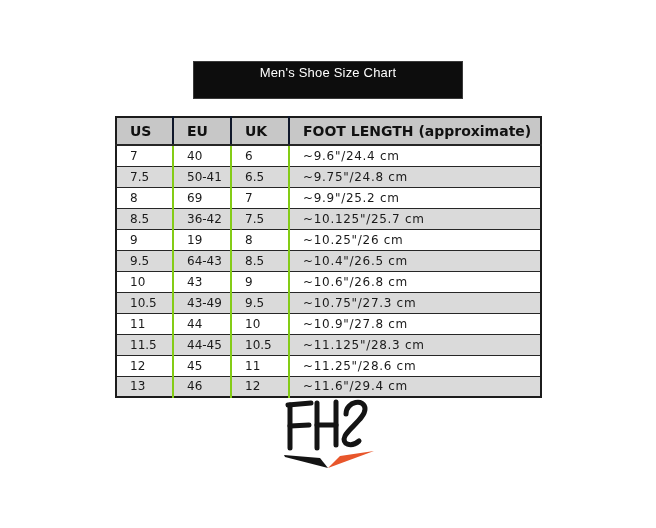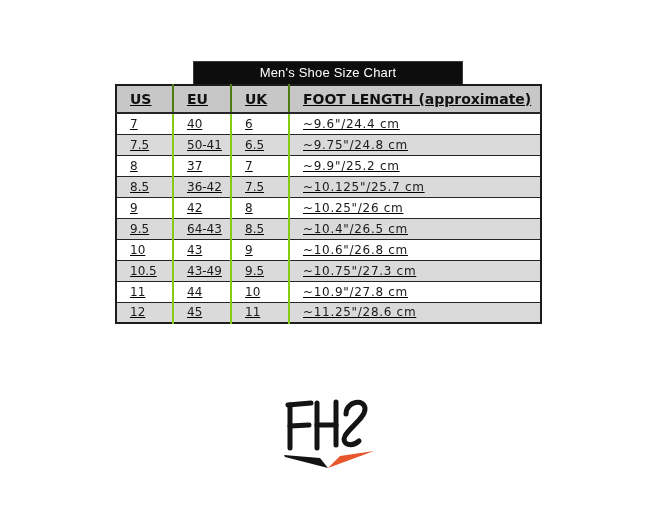--- a/index.html
+++ b/index.html
@@ -29,42 +29,41 @@
     border: 1px solid #3a3a3a;
     color: #ffffff;
     font-size: 13px;
     line-height: 21px;
     text-align: center;
     letter-spacing: 0.2px;
     box-sizing: border-box;
   }
   table.size-table {
     position: absolute;
-    top: 84px;
+    top: 116px;
     left: 115px;
     width: 425px;
     border-collapse: collapse;
     table-layout: fixed;
     border: 2px solid #1c1c1c;
     font-family: "DejaVu Sans", sans-serif;
-    text-decoration: underline;
   }
   table.size-table col.c-us { width: 57px; }
   table.size-table col.c-eu { width: 58px; }
   table.size-table col.c-uk { width: 58px; }
   table.size-table col.c-len { width: 252px; }
   table.size-table th {
     height: 28px;
     background: #c7c7c7;
     font-size: 14px;
     font-weight: bold;
     color: #111111;
     text-align: left;
     padding: 0 0 0 13px;
-    border-left: 2px solid #4d7c0f;
+    border-left: 2px solid #0f172a;
     border-bottom: 2px solid #262626;
     box-sizing: border-box;
     white-space: nowrap;
     overflow: hidden;
   }
   table.size-table th:first-child { border-left: none; }
   table.size-table td {
     height: 21px;
     font-size: 12px;
     color: #1a1a1a;
@@ -119,33 +118,33 @@
           <td class="len">~9.6"/24.4 cm</td>
         </tr>
         <tr>
           <td>7.5</td>
           <td>50-41</td>
           <td>6.5</td>
           <td class="len">~9.75"/24.8 cm</td>
         </tr>
         <tr>
           <td>8</td>
-          <td>37</td>
+          <td>69</td>
           <td>7</td>
           <td class="len">~9.9"/25.2 cm</td>
         </tr>
         <tr>
           <td>8.5</td>
           <td>36-42</td>
           <td>7.5</td>
           <td class="len">~10.125"/25.7 cm</td>
         </tr>
         <tr>
           <td>9</td>
-          <td>42</td>
+          <td>19</td>
           <td>8</td>
           <td class="len">~10.25"/26 cm</td>
         </tr>
         <tr>
           <td>9.5</td>
           <td>64-43</td>
           <td>8.5</td>
           <td class="len">~10.4"/26.5 cm</td>
         </tr>
         <tr>
@@ -160,25 +159,37 @@
           <td>9.5</td>
           <td class="len">~10.75"/27.3 cm</td>
         </tr>
         <tr>
           <td>11</td>
           <td>44</td>
           <td>10</td>
           <td class="len">~10.9"/27.8 cm</td>
         </tr>
         <tr>
+          <td>11.5</td>
+          <td>44-45</td>
+          <td>10.5</td>
+          <td class="len">~11.125"/28.3 cm</td>
+        </tr>
+        <tr>
           <td>12</td>
           <td>45</td>
           <td>11</td>
           <td class="len">~11.25"/28.6 cm</td>
         </tr>
+        <tr>
+          <td>13</td>
+          <td>46</td>
+          <td>12</td>
+          <td class="len">~11.6"/29.4 cm</td>
+        </tr>
       </tbody>
   </table>
 
   <svg class="logo" viewBox="0 0 104 76" xmlns="http://www.w3.org/2000/svg">
 
     <g fill="none" stroke-linecap="round" stroke-linejoin="round" stroke-width="5">
 
       <path d="M14 7 L14 50" stroke="#141414"></path>
       <path d="M12 7 L35 5" stroke="#141414"></path>
       <path d="M14 28 L33 27" stroke="#141414"></path>

